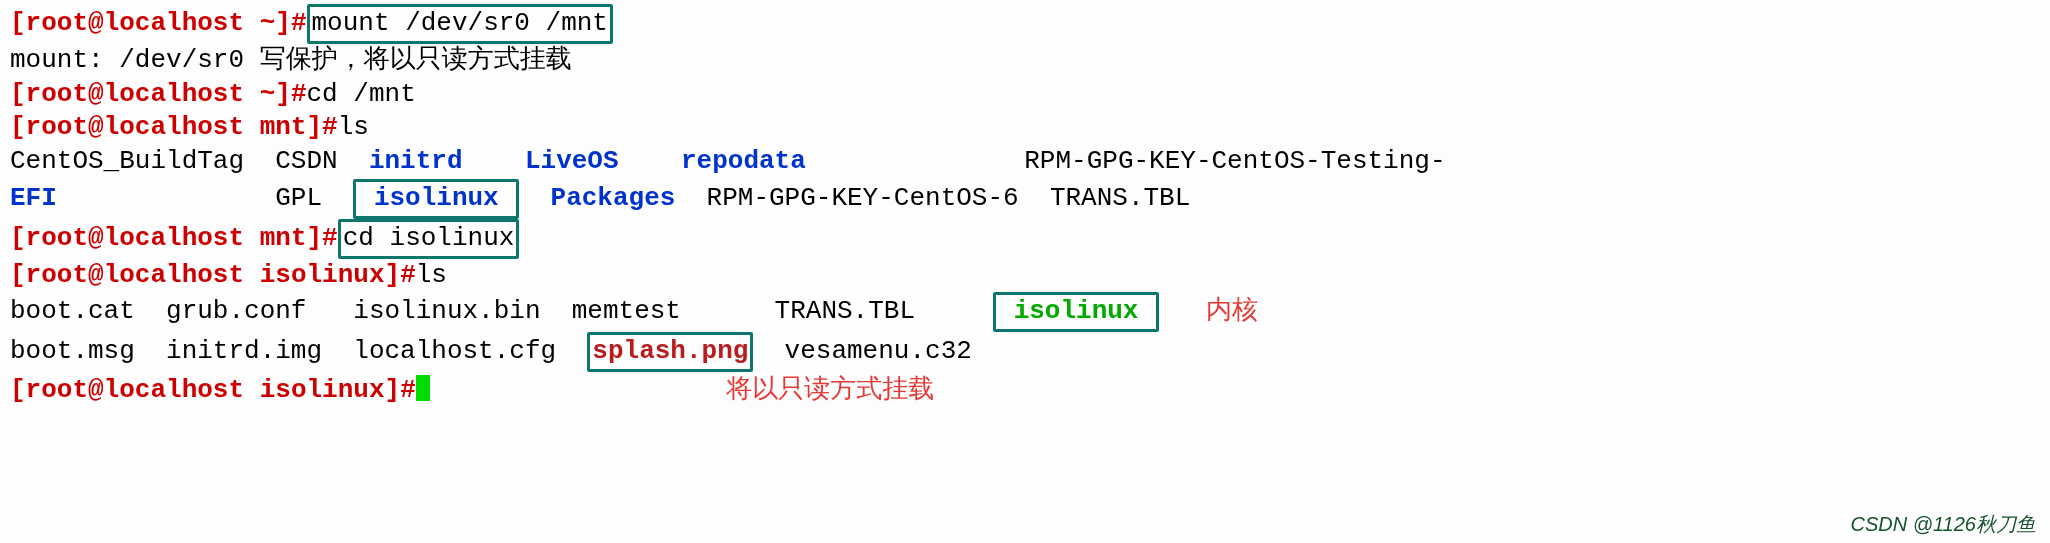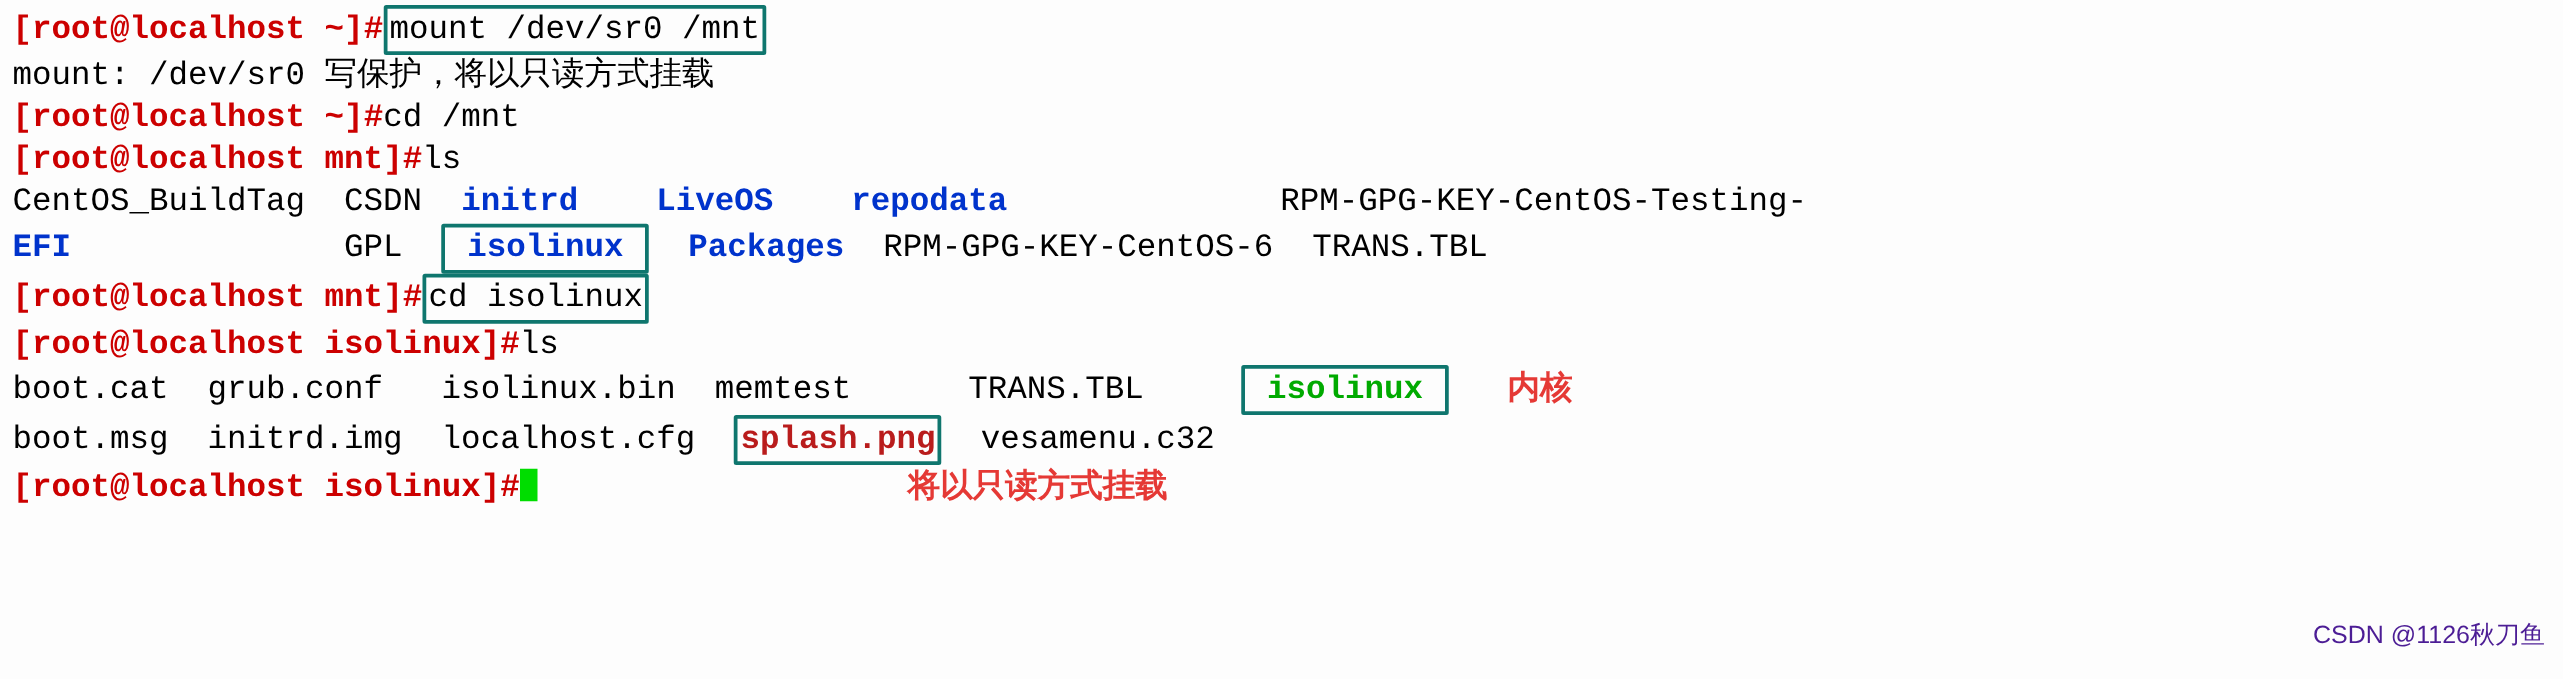--- a/index.html
+++ b/index.html
@@ -10,24 +10,24 @@
     line-height: 1.3;
     background: #fdfdfd;
     color: #000;
     white-space: nowrap;
   }
   .line { white-space: pre; }
   .blue { color: #0033cc; font-weight: bold; }
   .red  { color: #cc0000; font-weight: bold; }
   .magenta { color: #b91c1c; font-weight: bold; }
   .green { color: #00aa00; font-weight: bold; }
-  .ann { color: #e53935; font-weight: bold; font-family: "Microsoft YaHei", sans-serif; margin-top: 24px; }
+  .ann { color: #e53935; font-weight: normal; font-family: "Microsoft YaHei", sans-serif; margin-top: 24px; }
   .box-red { border: 3px solid #0f766e; padding: 0 2px; border-radius: 2px; display:inline-block; }
   .cursor { background:#00dd00; display:inline-block; width:14px; height:26px; vertical-align:-4px;}
-  .watermark { position:absolute; right:14px; bottom:22px; color:#4c1d95; font-size:20px; font-family:sans-serif;}
+  .watermark { position:absolute; right:14px; bottom:6px; color:#14532d; font-size:20px; font-family:sans-serif;font-style:italic;}
 </style>
 </head>
 <body>
 
 <div class="line"><span class="red">[</span><span class="red">root</span><span class="red">@</span><span class="red">localhost</span> <span class="red">~</span><span class="red">]</span><span class="red">#</span><span class="box-red"><span>mount /dev/sr0 /mnt</span></span></div>
 
 <div class="line"><span>mount: /dev/sr0 写保护，将以只读方式挂载</span></div>
 
 <div class="line"><span class="red">[</span><span class="red">root</span><span class="red">@</span><span class="red">localhost</span> <span class="red">~</span><span class="red">]</span><span class="red">#</span><span>cd /mnt</span></div>
 

